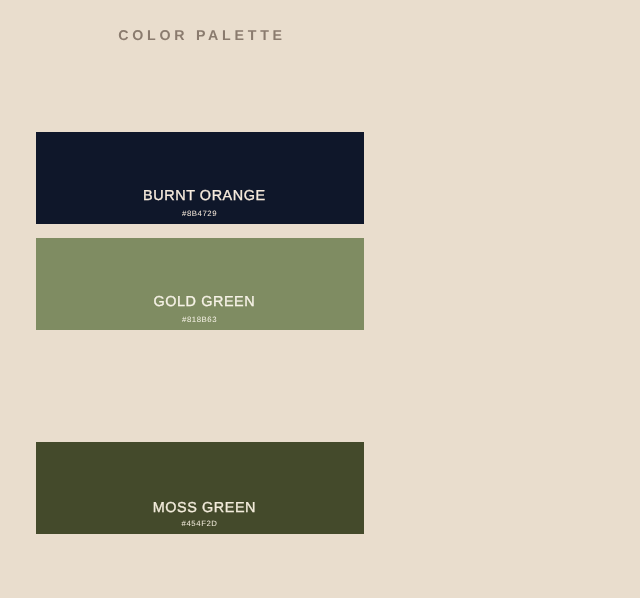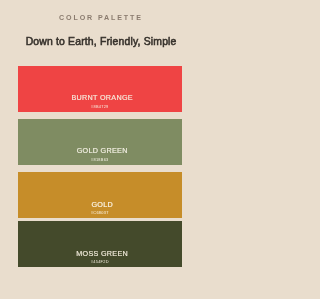--- a/index.html
+++ b/index.html
@@ -21,35 +21,30 @@
            font-size:7.2px;line-height:7px;letter-spacing:0.3px;text-indent:5px;font-weight:400;}
   .sw-hex{position:absolute;left:0;width:164px;text-align:center;white-space:nowrap;
           font-size:3.9px;line-height:4px;letter-spacing:0.28px;text-indent:0.2px;font-weight:400;}
 </style>
 </head>
 <body style="background: rgb(233, 221, 205);">
 
 <div class="card" style="background: rgb(233, 221, 205);">
 
   <div class="eyebrow" style="color: rgb(138, 123, 110);">COLOR PALETTE</div>
-  <div class="headline" style="color: rgb(55, 50, 44); -webkit-text-stroke: 0.55px rgb(55, 50, 44);">Down to Earth, Friendly, Simple</div>
 
-  <div class="swatch" id="s0" style="top: 65.6px; background: #ef4444; color: rgb(247, 235, 221);">
+  <div class="swatch" id="s0" style="top: 65.6px; background: #0f172a; color: rgb(247, 235, 221);">
     <div class="sw-name" style="top: 28.7px; -webkit-text-stroke: 0.16px rgb(247, 235, 221);">BURNT ORANGE</div>
     <div class="sw-hex" style="top:39.3px">#8B4729</div>
   </div>
 
   <div class="swatch" id="s1" style="top: 118.8px; background: rgb(127, 140, 98); color: rgb(246, 242, 230);">
     <div class="sw-name" style="top: 28.7px; -webkit-text-stroke: 0.16px rgb(246, 242, 230);">GOLD GREEN</div>
     <div class="sw-hex" style="top:39.3px">#818B63</div>
   </div>
 
-  <div class="swatch" id="s2" style="top: 172px; background: rgb(198, 141, 41); color: rgb(253, 247, 234);">
-    <div class="sw-name" style="top: 28.7px; -webkit-text-stroke: 0.16px rgb(253, 247, 234);">GOLD</div>
-    <div class="sw-hex" style="top:39.3px">#C68037</div>
-  </div>
 
   <div class="swatch" id="s3" style="top: 221px; background: rgb(68, 74, 43); color: rgb(243, 236, 220);">
     <div class="sw-name" style="top: 28.7px; -webkit-text-stroke: 0.16px rgb(243, 236, 220);">MOSS GREEN</div>
     <div class="sw-hex" style="top:39.3px">#454F2D</div>
   </div>
 
 </div>
 
 </body></html>

